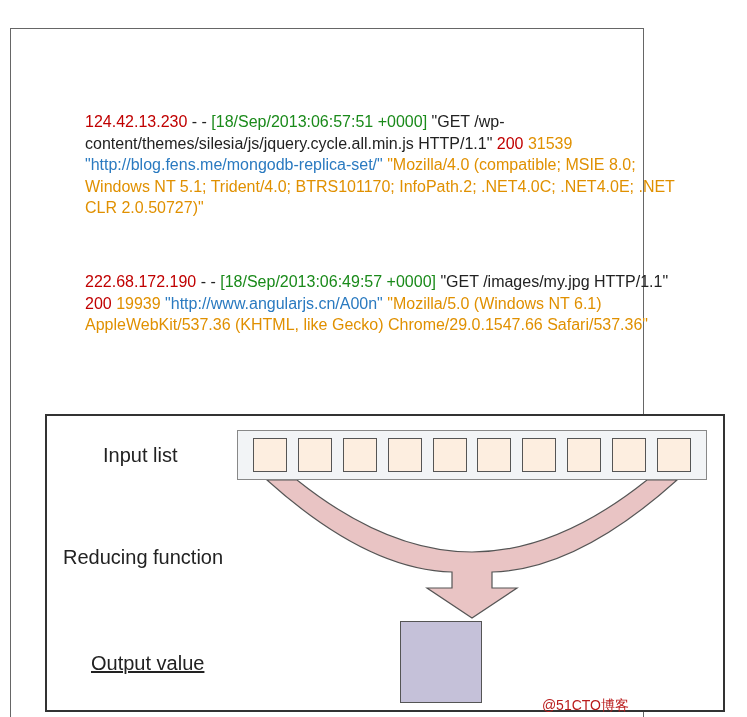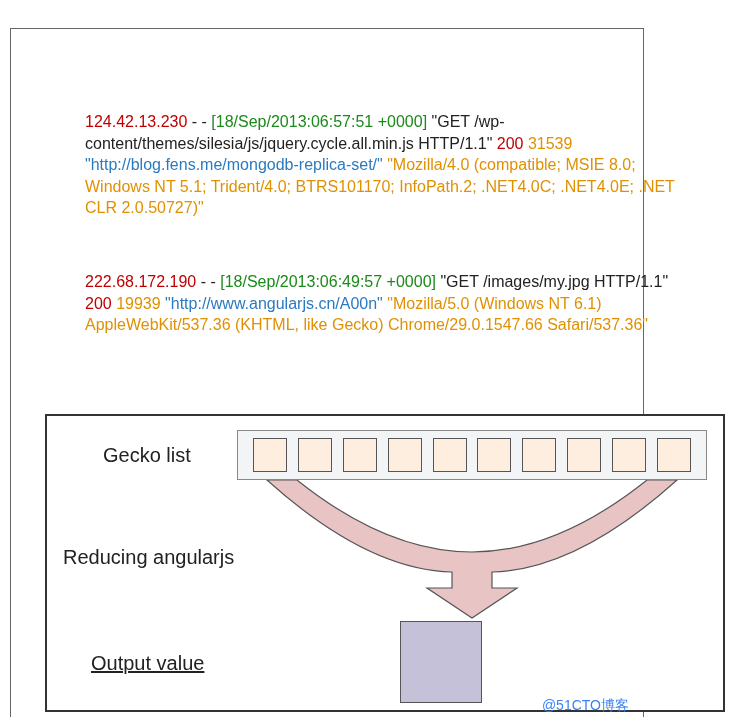--- a/index.html
+++ b/index.html
@@ -94,40 +94,40 @@
     top: 64px;
     width: 470px;
     height: 140px;
   }
 
   .watermark {
     position: absolute;
     right: 14px;
     bottom: 5px;
     font-size: 14px;
-    color: #3b82f6;
+    color: #b91c1c;
   }
 </style>
 </head>
 <body>
 
 <div class="outer-frame">
 
   <div class="log-area">
     <div class="log-entry">
       <span class="ip">124.42.13.230</span><span class="dash"> - - </span><span class="ts">[18/Sep/2013:06:57:51 +0000]</span><span class="req"> "GET /wp-content/themes/silesia/js/jquery.cycle.all.min.js HTTP/1.1" </span><span class="sc">200</span><span class="bytes"> 31539 </span><span class="ref">"http://blog.fens.me/mongodb-replica-set/"</span><span class="ua"> "Mozilla/4.0 (compatible; MSIE 8.0; Windows NT 5.1; Trident/4.0; BTRS101170; InfoPath.2; .NET4.0C; .NET4.0E; .NET CLR 2.0.50727)"</span>
     </div>
     <div class="log-entry">
       <span class="ip">222.68.172.190</span><span class="dash"> - - </span><span class="ts">[18/Sep/2013:06:49:57 +0000]</span><span class="req"> "GET /images/my.jpg HTTP/1.1" </span><span class="sc">200</span><span class="bytes"> 19939 </span><span class="ref">"http://www.angularjs.cn/A00n"</span><span class="ua"> "Mozilla/5.0 (Windows NT 6.1) AppleWebKit/537.36 (KHTML, like Gecko) Chrome/29.0.1547.66 Safari/537.36"</span>
     </div>
   </div>
 
   <div class="diagram-frame">
-    <div class="label" style="left:56px; top:28px;">Gecko list</div>
-    <div class="label" style="left:16px; top:130px;">Reducing angularjs</div>
+    <div class="label" style="left:56px; top:28px;">Input list</div>
+    <div class="label" style="left:16px; top:130px;">Reducing function</div>
     <div class="label" style="left:44px; top:236px;text-decoration:underline;">Output value</div>
 
     <div class="input-strip">
       <div class="sq"></div>
       <div class="sq"></div>
       <div class="sq"></div>
       <div class="sq"></div>
       <div class="sq"></div>
       <div class="sq"></div>
       <div class="sq"></div>

